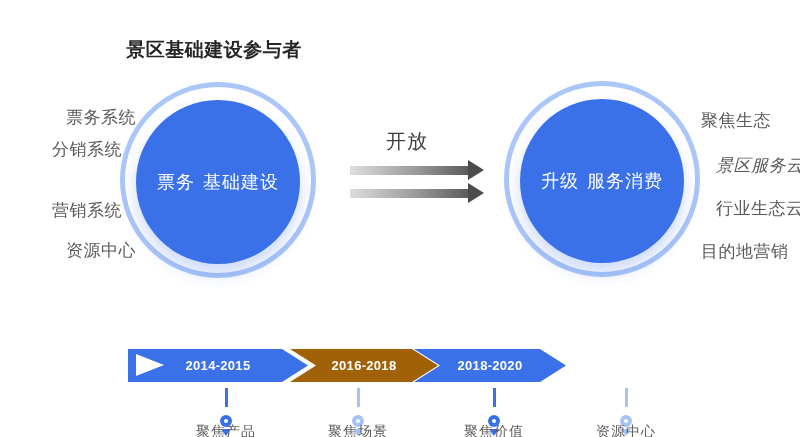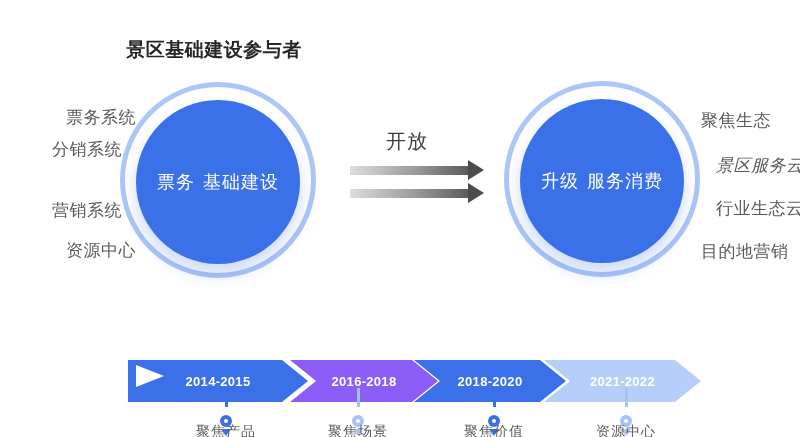--- a/index.html
+++ b/index.html
@@ -60,29 +60,29 @@
     background: linear-gradient(90deg, #dddddd 0%, #9b9b9b 55%, #5a5a5a 100%);
   }
   .garrow .head {
     position: absolute; left: 118px; top: 0; width: 0; height: 0;
     border-top: 10px solid transparent; border-bottom: 10px solid transparent;
     border-left: 16px solid #4c4c4c;
   }
 
   
   .seg {
-    position: absolute; top: 344px; height: 42px;
+    position: absolute; top: 333px; height: 33px;
     display: flex; align-items: center; justify-content: center;
     color: #ffffff; font-size: 13px; font-weight: 700; letter-spacing: 0.3px;
   }
   .seg .label { position: relative; z-index: 2; }
   .seg1 { left: 112px; width: 180px; background: #3a71e9;
           clip-path: polygon(0 0, calc(100% - 26px) 0, 100% 50%, calc(100% - 26px) 100%, 0 100%); }
   .seg-notch { clip-path: polygon(0 0, calc(100% - 26px) 0, 100% 50%, calc(100% - 26px) 100%, 0 100%, 26px 50%); }
-  .seg2 { left: 274px; width: 148px; background: #8b5cf6; }
+  .seg2 { left: 274px; width: 148px; background: #a16207; }
   .seg3 { left: 398px; width: 152px; background: #3a71e9; }
   .seg4 { left: 528px; width: 157px; background: #b6cefa; }
   .seg1 .tail-notch {
     position: absolute; left: 4px; top: 1px; width: 28px; height: 22px;
     background: #ffffff; clip-path: polygon(0 0, 100% 50%, 0 100%); z-index: 1;
   }
 
   
   .pin { position: absolute; top: 368px; width: 14px; display: flex; flex-direction: column; align-items: center; }
   .pin .stem { width: 3px; height: 19px; }
@@ -158,23 +158,20 @@
   <div class="seg seg1">
     <div class="tail-notch"></div>
     <span class="label">2014-2015</span>
   </div>
   <div class="seg seg2 seg-notch">
     <span class="label">2016-2018</span>
   </div>
   <div class="seg seg3 seg-notch">
     <span class="label">2018-2020</span>
   </div>
-  <div class="seg seg4 seg-notch">
-    <span class="label">2021-2022</span>
-  </div>
 
   <div class="pin dark p1">
     <div class="stem"></div>
     <div class="ball">
         <div class="hole"></div>
       </div>
     <div class="tip"></div>
   </div>
   <div class="pin light p2">
     <div class="stem"></div>

